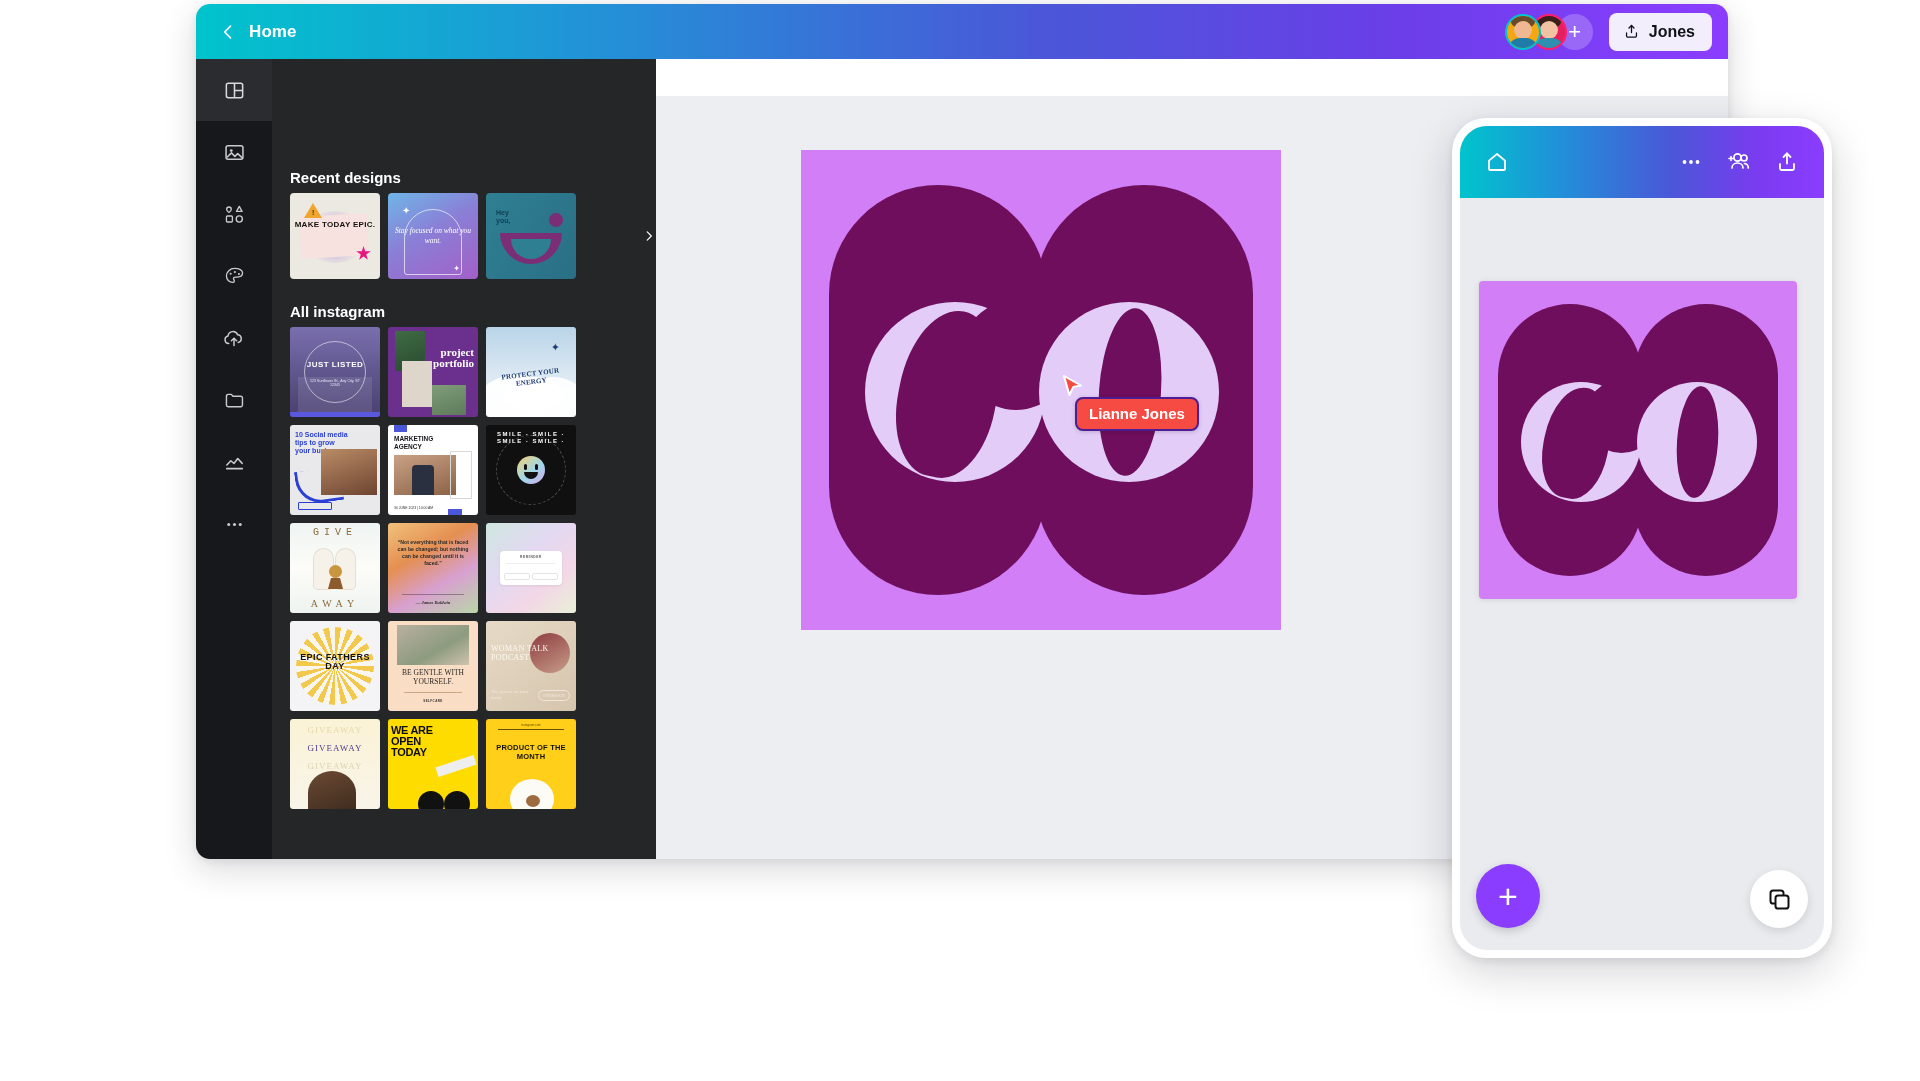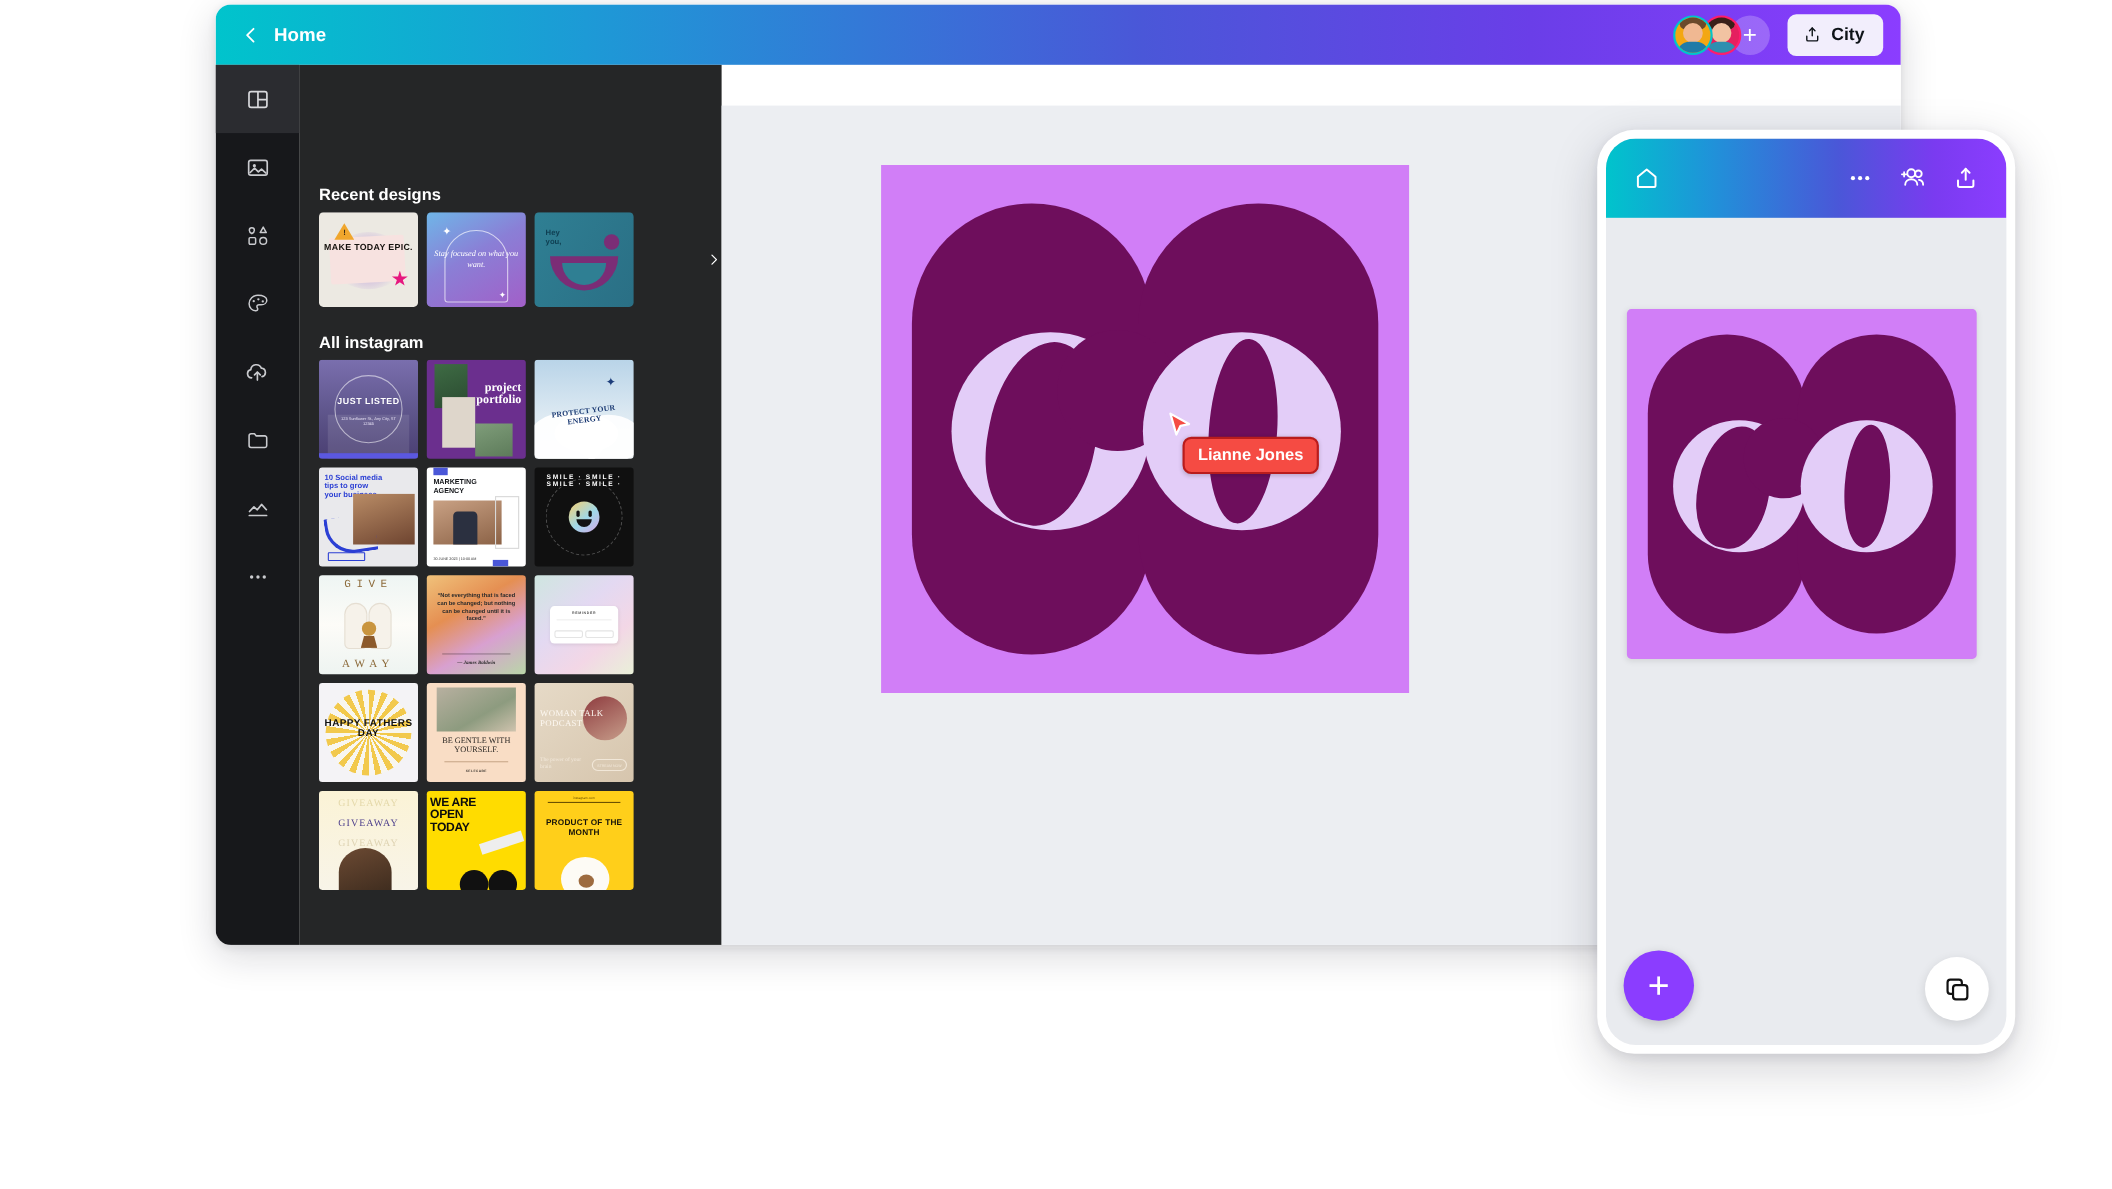--- a/index.html
+++ b/index.html
@@ -162,21 +162,21 @@
     background: #6e0e5c; border-radius: 50%;
     transform: rotate(4deg);
   }
 
   
   #remote-cursor { position: absolute; left: 405px; top: 278px; z-index: 40; }
   #cursor-label {
     position: absolute; left: 14px; top: 23px;
     background: #f54b43; color: #fff; font-size: 15px; font-weight: 600;
     padding: 6px 12px 7px; border-radius: 8px; white-space: nowrap;
-    border: 2px solid #b91c1c; box-shadow: 0 1px 4px rgba(0,0,0,.18);
+    border: 2px solid #4c1d95; box-shadow: 0 1px 4px rgba(0,0,0,.18);
   }
 
   
   #phone {
     position: absolute; left: 1452px; top: 118px; width: 380px; height: 840px;
     background: #fff; border-radius: 34px; padding: 8px;
     box-shadow: 0 14px 44px rgba(20,20,40,.18), 0 3px 10px rgba(20,20,40,.09);
   }
   #phone-screen {
     position: relative; width: 364px; height: 824px; border-radius: 27px;
@@ -246,21 +246,21 @@
         </div>
         <div id="add-collab-btn">
           <span>+</span>
         </div>
         <div id="share-btn">
           <svg width="17" height="17" viewBox="0 0 24 24" fill="none">
             <path d="M12 3.5v10" stroke="#0e1318" stroke-width="1.8" stroke-linecap="round"></path>
             <path d="M8.5 7L12 3.5 15.5 7" stroke="#0e1318" stroke-width="1.8" stroke-linecap="round" stroke-linejoin="round"></path>
             <path d="M5 14v4.5a1.5 1.5 0 001.5 1.5h11a1.5 1.5 0 001.5-1.5V14" stroke="#0e1318" stroke-width="1.8" stroke-linecap="round"></path>
           </svg>
-          <span>City</span>
+          <span>Jones</span>
         </div>
       </div>
     </div>
 
     <div id="app-toolbar"></div>
 
     <div id="rail">
       <div class="rail-item active">
         <svg width="23" height="23" viewBox="0 0 24 24" fill="none">
           <rect x="3.5" y="4.5" width="17" height="15" rx="2" stroke="#d9dadd" stroke-width="1.6"></rect>
@@ -426,21 +426,21 @@
         <div class="tpl" style="background:linear-gradient(140deg,#cfe6e0 0%,#e3d9f2 40%,#f3d7e6 70%,#e9f0d8 100%)">
           <div style="position:absolute;left:14px;top:28px;width:62px;height:34px;background:#fff;border-radius:4px;box-shadow:0 1px 3px rgba(0,0,0,.08)"></div>
           <div style="position:absolute;left:14px;top:32px;width:62px;text-align:center;font-size:3.2px;font-weight:700;letter-spacing:.6px;color:#555">REMINDER</div>
           <div style="position:absolute;left:20px;top:40px;width:50px;height:1px;background:#eee"></div>
           <div style="position:absolute;left:18px;top:50px;width:26px;height:7px;border:1px solid #e4e4e4;border-radius:2px"></div>
           <div style="position:absolute;left:46px;top:50px;width:26px;height:7px;border:1px solid #e4e4e4;border-radius:2px"></div>
         </div>
 
         <div class="tpl" style="background:#f4f3f6">
           <div style="position:absolute;left:6px;top:6px;width:78px;height:78px;background:repeating-conic-gradient(#f2c94c 0deg 9deg,#f8f6ef 9deg 18deg);border-radius:50%"></div>
-          <div class="tx" style="top:32px;font-size:9px;font-weight:800;color:#111;line-height:1.05;letter-spacing:.4px">HAPPY FATHERS DAY</div>
+          <div class="tx" style="top:32px;font-size:9px;font-weight:800;color:#111;line-height:1.05;letter-spacing:.4px">EPIC FATHERS DAY</div>
         </div>
 
         <div class="tpl" style="background:#f9ddc5">
           <div style="position:absolute;left:9px;top:4px;width:72px;height:40px;background:linear-gradient(150deg,#b8b0a0,#8d9b7f 60%,#cfc3ae)"></div>
           <div class="tx" style="top:48px;font-family:'Liberation Serif',serif;font-size:7.5px;color:#2e2a26;line-height:1.15">BE GENTLE WITH YOURSELF.</div>
           <div style="position:absolute;left:16px;bottom:18px;width:58px;height:1px;background:#caa98a"></div>
           <div style="position:absolute;left:0;bottom:8px;width:100%;text-align:center;font-size:3px;font-weight:700;color:#3a342e;letter-spacing:.4px">SELFCARE</div>
         </div>
 
         <div class="tpl" style="background:linear-gradient(140deg,#e6dac7,#d6c5ad)">

